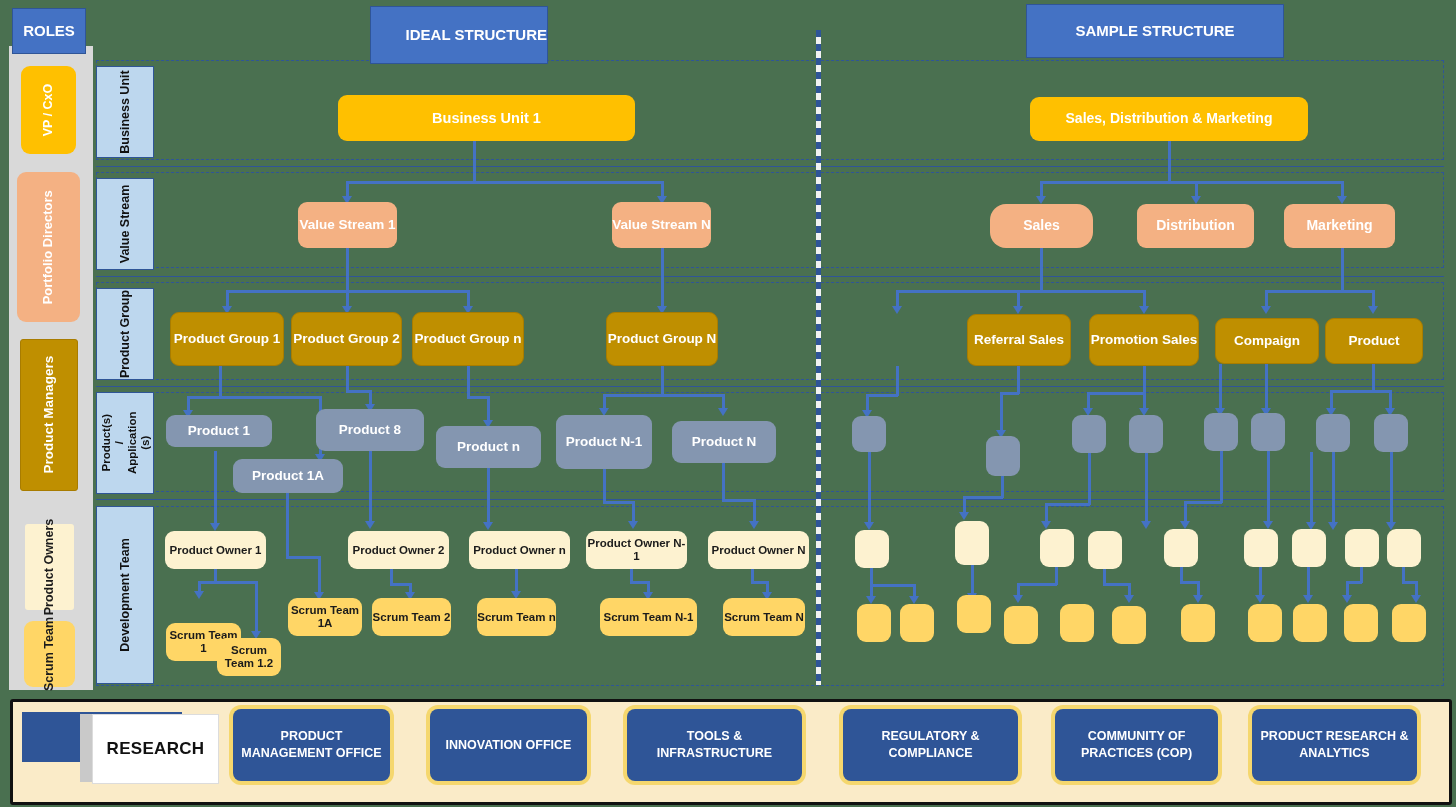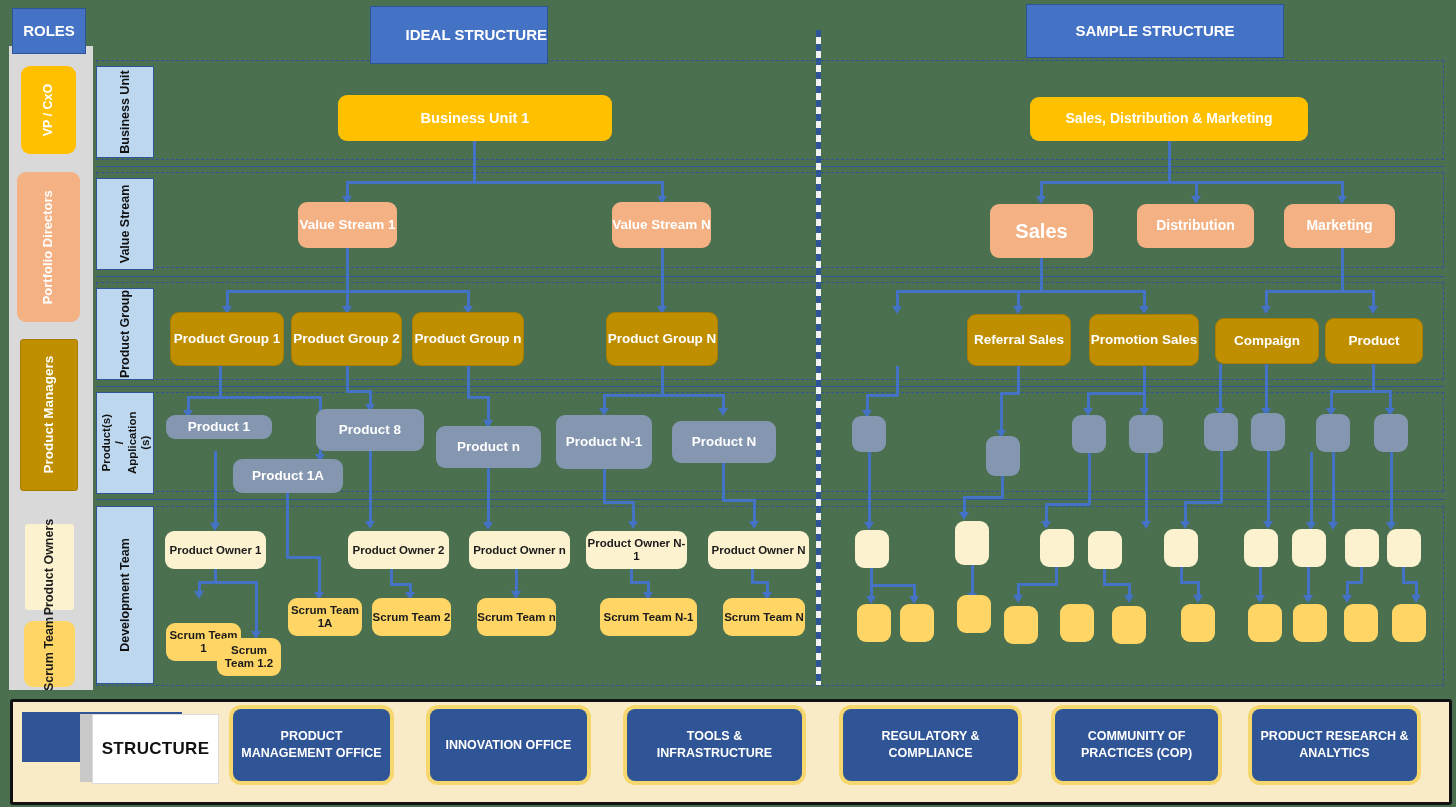--- a/index.html
+++ b/index.html
@@ -151,21 +151,21 @@
   </div>
   <div class="bx lblcell" style="left:96px;top:392px;width:58px;height:102px;font-size:11.5px;">
     <span class="rot2" style="width:96px;display:block;">Product(s) / Application (s)</span>
   </div>
   <div class="bx lblcell" style="left:96px;top:506px;width:58px;height:178px;font-size:12.5px;">
     <span class="rot">Development Team</span>
   </div>
 
   <div class="vsplit"></div>
 
-  <div class="bx amber" style="left:338px;top:95px;width:274px;height:46px;font-size:14.5px;">
+  <div class="bx amber" style="left:338px;top:95px;width:297px;height:46px;font-size:14.5px;">
     <span>Business Unit 1</span>
   </div>
 
   <div class="ln lnv" style="left:473px;top:141px;height:42px;"></div>
   <div class="ln lnh" style="left:347px;top:181px;width:316px;"></div>
   <div class="ln lnv" style="left:346px;top:181px;height:17px;"></div>
   <div class="ln lnv" style="left:661px;top:181px;height:17px;"></div>
   <div class="arw" style="left:342px;top:196px;"></div>
   <div class="arw" style="left:657px;top:196px;"></div>
 
@@ -218,21 +218,21 @@
   <div class="ln lnv" style="left:487px;top:396px;height:26px;"></div>
   <div class="arw" style="left:483px;top:420px;"></div>
 
   <div class="ln lnv" style="left:661px;top:366px;height:30px;"></div>
   <div class="ln lnh" style="left:603px;top:394px;width:122px;"></div>
   <div class="ln lnv" style="left:603px;top:394px;height:16px;"></div>
   <div class="ln lnv" style="left:722px;top:394px;height:16px;"></div>
   <div class="arw" style="left:599px;top:408px;"></div>
   <div class="arw" style="left:718px;top:408px;"></div>
 
-  <div class="bx gray" style="left:166px;top:415px;width:106px;height:24px;font-size:13.5px;">
+  <div class="bx gray" style="left:166px;top:415px;width:106px;height:32px;font-size:13.5px;">
     <span>Product 1</span>
   </div>
   <div class="bx gray" style="left:233px;top:459px;width:110px;height:34px;font-size:13.5px;">
     <span>Product 1A</span>
   </div>
   <div class="bx gray" style="left:316px;top:409px;width:108px;height:42px;font-size:13.5px;">
     <span>Product 8</span>
   </div>
   <div class="bx gray" style="left:436px;top:426px;width:105px;height:42px;font-size:13.5px;">
     <span>Product n</span>
@@ -337,21 +337,21 @@
 
   <div class="ln lnv" style="left:1168px;top:141px;height:42px;"></div>
   <div class="ln lnh" style="left:1041px;top:181px;width:302px;"></div>
   <div class="ln lnv" style="left:1040px;top:181px;height:17px;"></div>
   <div class="ln lnv" style="left:1195px;top:181px;height:17px;"></div>
   <div class="ln lnv" style="left:1341px;top:181px;height:17px;"></div>
   <div class="arw" style="left:1036px;top:196px;"></div>
   <div class="arw" style="left:1191px;top:196px;"></div>
   <div class="arw" style="left:1337px;top:196px;"></div>
 
-  <div class="bx salmon" style="left:990px;top:204px;width:103px;height:54px;font-size:20px;">
+  <div class="bx salmon" style="left:990px;top:204px;width:103px;height:44px;font-size:14px;border-radius:16px;">
     <span>Sales</span>
   </div>
   <div class="bx salmon" style="left:1137px;top:204px;width:117px;height:44px;font-size:14px;">
     <span>Distribution</span>
   </div>
   <div class="bx salmon" style="left:1284px;top:204px;width:111px;height:44px;font-size:14px;">
     <span>Marketing</span>
   </div>
 
   <div class="ln lnv" style="left:1040px;top:248px;height:44px;"></div>
@@ -514,21 +514,21 @@
   <div class="bx yellow" style="left:1181px;top:604px;width:34px;height:38px;"></div>
   <div class="bx yellow" style="left:1248px;top:604px;width:34px;height:38px;"></div>
   <div class="bx yellow" style="left:1293px;top:604px;width:34px;height:38px;"></div>
   <div class="bx yellow" style="left:1344px;top:604px;width:34px;height:38px;"></div>
   <div class="bx yellow" style="left:1392px;top:604px;width:34px;height:38px;"></div>
 
   <div class="enablerstrip"></div>
   <div class="enabler-tab"></div>
   <div class="enabler-fold"></div>
   <div class="enabler-sheet">
-    <span>STRUCTURE</span>
+    <span>RESEARCH</span>
   </div>
 
   <div class="enb" style="left:233px;width:157px;">
     <span>PRODUCT MANAGEMENT OFFICE</span>
   </div>
   <div class="enb" style="left:430px;width:157px;">
     <span>INNOVATION OFFICE</span>
   </div>
   <div class="enb" style="left:627px;width:175px;">
     <span>TOOLS &amp; INFRASTRUCTURE</span>

